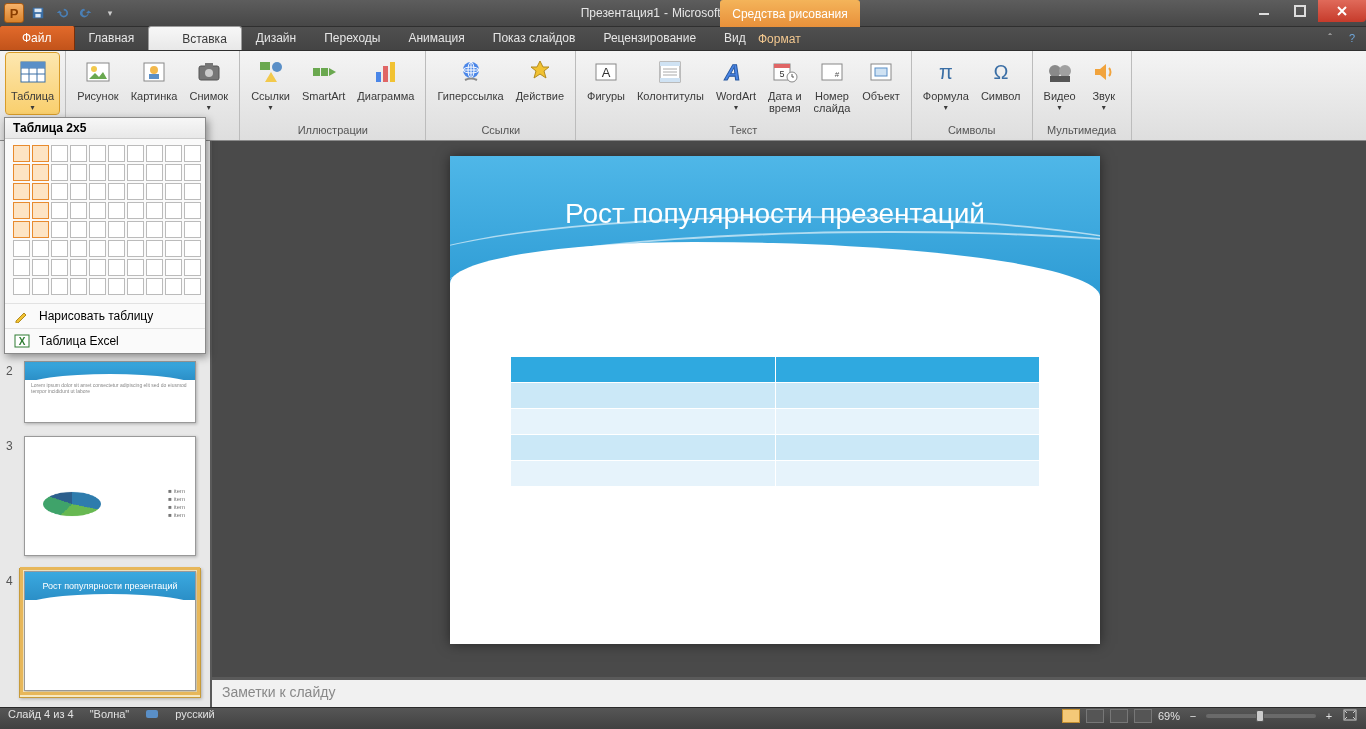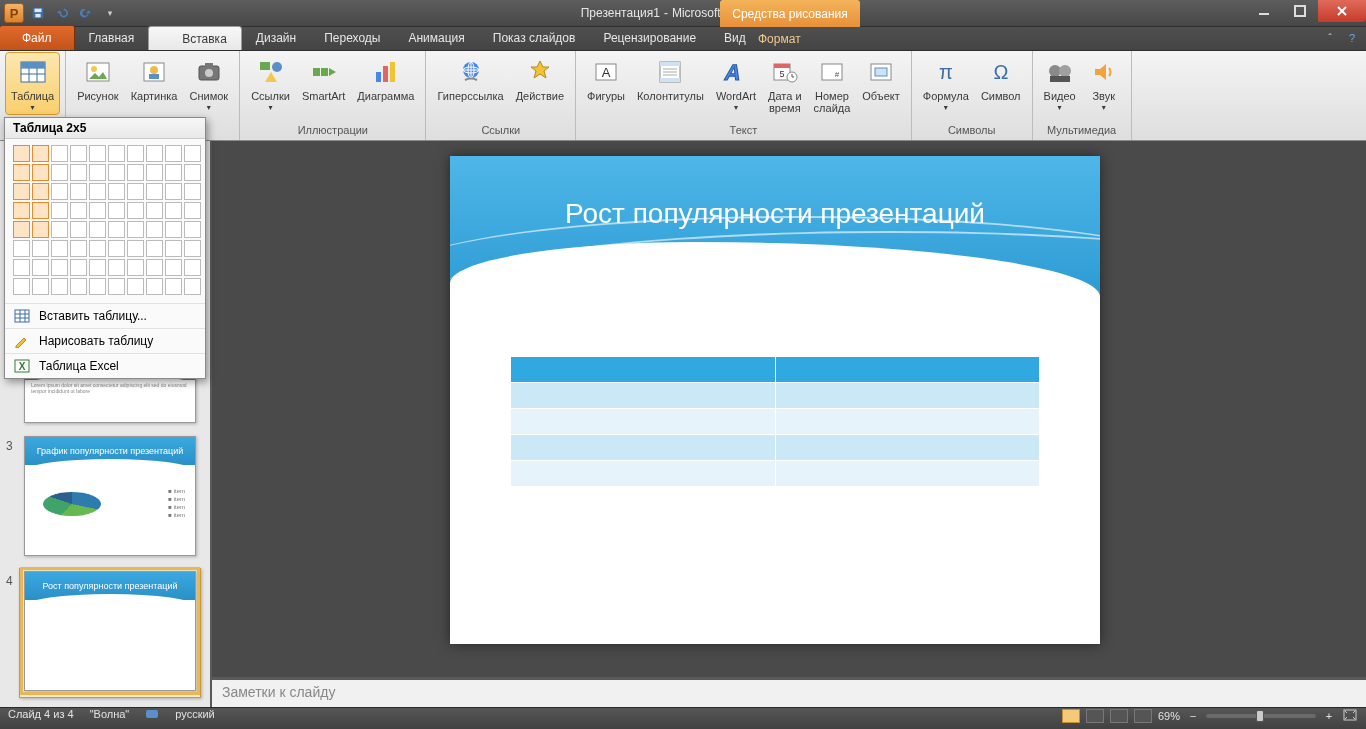--- a/index.html
+++ b/index.html
@@ -534,32 +534,20 @@
       <div class="tc"></div>
       <div class="tc"></div>
       <div class="tc"></div>
       <div class="tc"></div>
       <div class="tc"></div>
       <div class="tc"></div>
     </div>
   <div class="dd-item">
     <span class="mi">
         <svg width="16" height="14" viewBox="0 0 16 14">
-          <rect x="1" y="1" width="14" height="12" fill="#fff" stroke="#3a6ea5"></rect>
-          <line x1="1" y1="5" x2="15" y2="5" stroke="#3a6ea5"></line>
-          <line x1="1" y1="9" x2="15" y2="9" stroke="#3a6ea5"></line>
-          <line x1="6" y1="1" x2="6" y2="13" stroke="#3a6ea5"></line>
-          <line x1="11" y1="1" x2="11" y2="13" stroke="#3a6ea5"></line>
-        </svg>
-      </span>
-    <span>Вставить таблицу...</span>
-  </div>
-  <div class="dd-item">
-    <span class="mi">
-        <svg width="16" height="14" viewBox="0 0 16 14">
           <path d="M2 12l8-8 2 2-8 8H2z" fill="#f1c232" stroke="#b38b1f"></path>
         </svg>
       </span>
     <span>Нарисовать таблицу</span>
   </div>
   <div class="dd-item">
     <span class="mi">
         <svg width="16" height="14" viewBox="0 0 16 14">
           <rect x="1" y="1" width="14" height="12" fill="#fff" stroke="#2e7d32"></rect>
           <text x="8" y="11" text-anchor="middle" font-size="10" fill="#2e7d32" font-weight="bold">X</text>
@@ -575,24 +563,20 @@
     <div class="thumb t2" style="top:220px;height:62px;">
       <div class="thumb-header" style="height:18px;">
           <span style="font-size:6px;">&nbsp;</span>
           <div class="thumb-wave"></div>
         </div>
       <div style="padding:2px 6px;font-size:5px;color:#888;line-height:6px;">Lorem ipsum dolor sit amet consectetur adipiscing elit sed do eiusmod tempor incididunt ut labore</div>
     </div>
 
     <span class="thumb-num" style="top:298px">3</span>
     <div class="thumb t3">
-      <div class="thumb-header">
-          <span>График популярности презентаций</span>
-          <div class="thumb-wave"></div>
-        </div>
       <div class="pie3"></div>
       <div style="position:absolute;right:10px;top:50px;font-size:6px;color:#777;line-height:8px;">■ item<br>■ item<br>■ item<br>■ item</div>
     </div>
 
     <div class="thumb t4-wrap"></div>
     <span class="thumb-num" style="top:433px">4</span>
     <div class="thumb t4">
       <div class="thumb-header">
           <span>Рост популярности презентаций</span>
           <div class="thumb-wave"></div>

